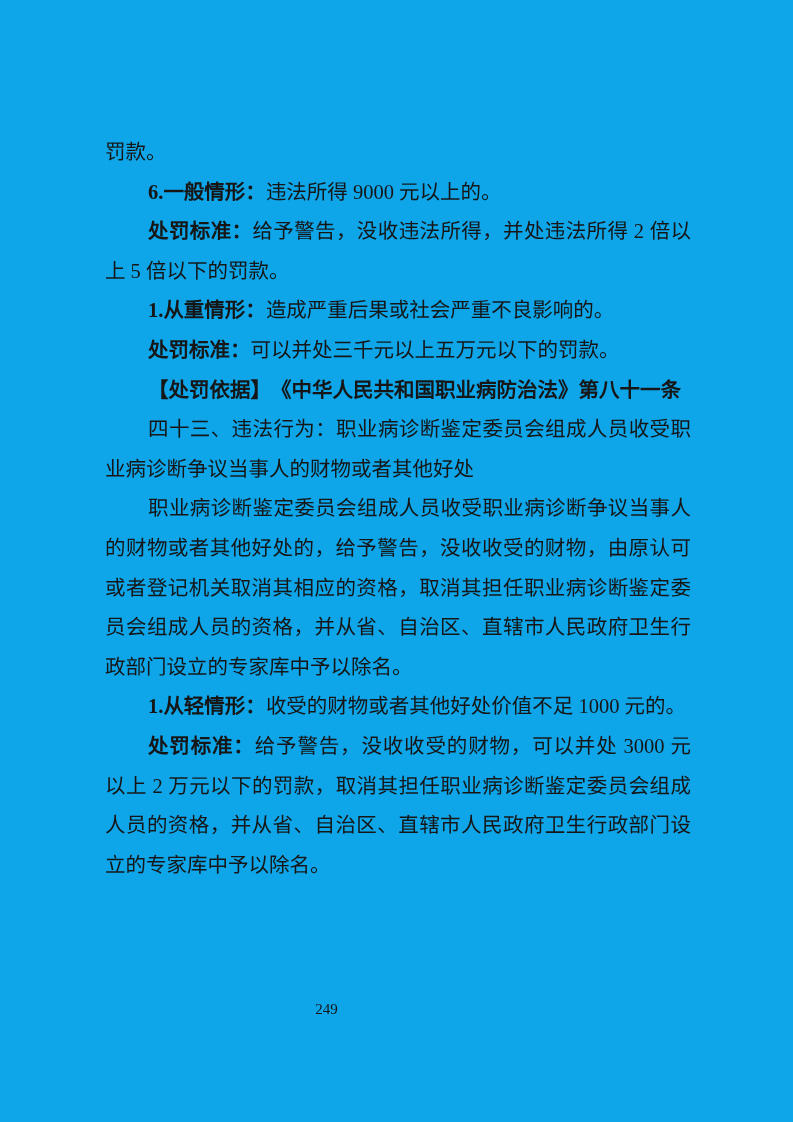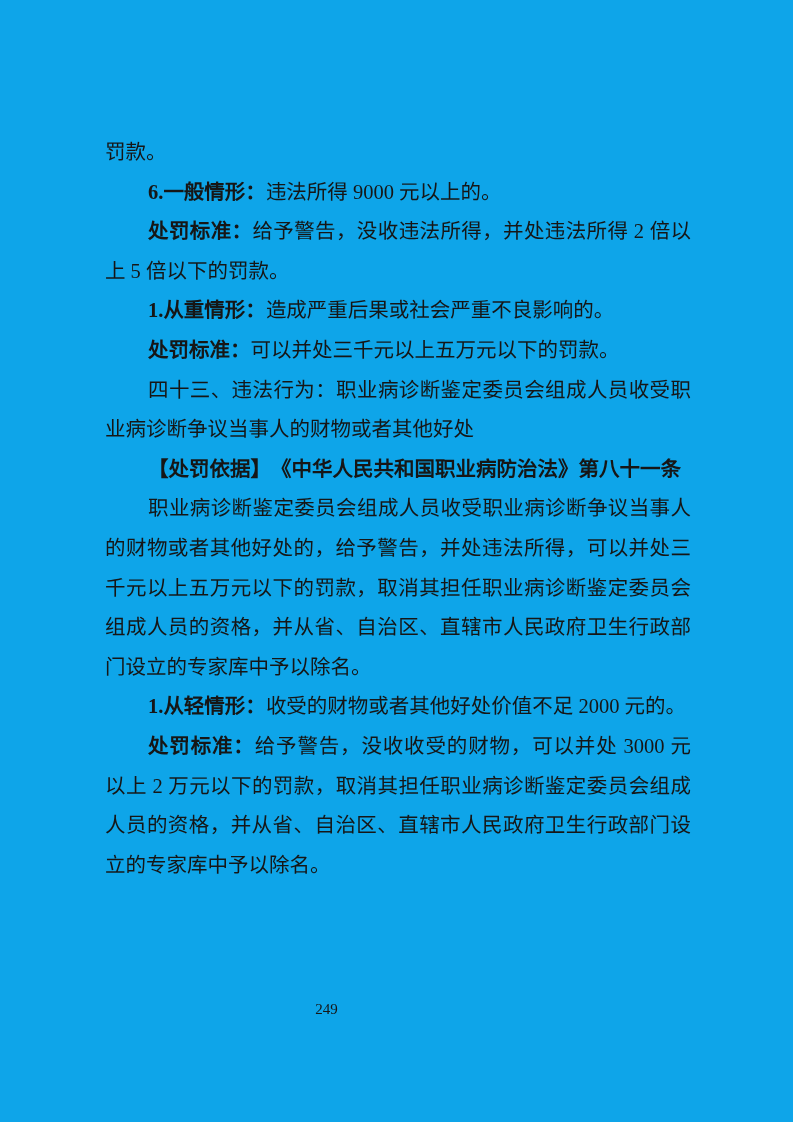--- a/index.html
+++ b/index.html
@@ -56,20 +56,20 @@
 </head>
 <body>
 
 <div class="page">
   <div class="content">
       <p class="para"><span>罚款。</span></p>
       <p class="para indent"><b>6.一般情形：</b><span>违法所得 9000 元以上的。</span></p>
       <p class="para indent"><b>处罚标准：</b><span>给予警告，没收违法所得，并处违法所得 2 倍以上 5 倍以下的罚款。</span></p>
       <p class="para indent"><b>1.从重情形：</b><span>造成严重后果或社会严重不良影响的。</span></p>
       <p class="para indent"><b>处罚标准：</b><span>可以并处三千元以上五万元以下的罚款。</span></p>
+      <p class="para indent"><b>【处罚依据】　《中华人民共和国职业病防治法》第八十一条</b></p>
       <p class="para indent kaiti"><span>四十三、违法行为：职业病诊断鉴定委员会组成人员收受职业病诊断争议当事人的财物或者其他好处</span></p>
-      <p class="para indent"><b>【处罚依据】　《中华人民共和国职业病防治法》第八十一条</b></p>
-      <p class="para indent"><span>职业病诊断鉴定委员会组成人员收受职业病诊断争议当事人的财物或者其他好处的，给予警告，并处违法所得，可以并处三千元以上五万元以下的罚款，取消其担任职业病诊断鉴定委员会组成人员的资格，并从省、自治区、直辖市人民政府卫生行政部门设立的专家库中予以除名。</span></p>
-      <p class="para indent"><b>1.从轻情形：</b><span>收受的财物或者其他好处价值不足 2000 元的。</span></p>
+      <p class="para indent"><span>职业病诊断鉴定委员会组成人员收受职业病诊断争议当事人的财物或者其他好处的，给予警告，没收收受的财物，由原认可或者登记机关取消其相应的资格，取消其担任职业病诊断鉴定委员会组成人员的资格，并从省、自治区、直辖市人民政府卫生行政部门设立的专家库中予以除名。</span></p>
+      <p class="para indent"><b>1.从轻情形：</b><span>收受的财物或者其他好处价值不足 1000 元的。</span></p>
       <p class="para indent"><b>处罚标准：</b><span>给予警告，没收收受的财物，可以并处 3000 元以上 2 万元以下的罚款，取消其担任职业病诊断鉴定委员会组成人员的资格，并从省、自治区、直辖市人民政府卫生行政部门设立的专家库中予以除名。</span></p>
     </div>
   <div class="footer">249</div>
 </div>
 
 </body></html>

